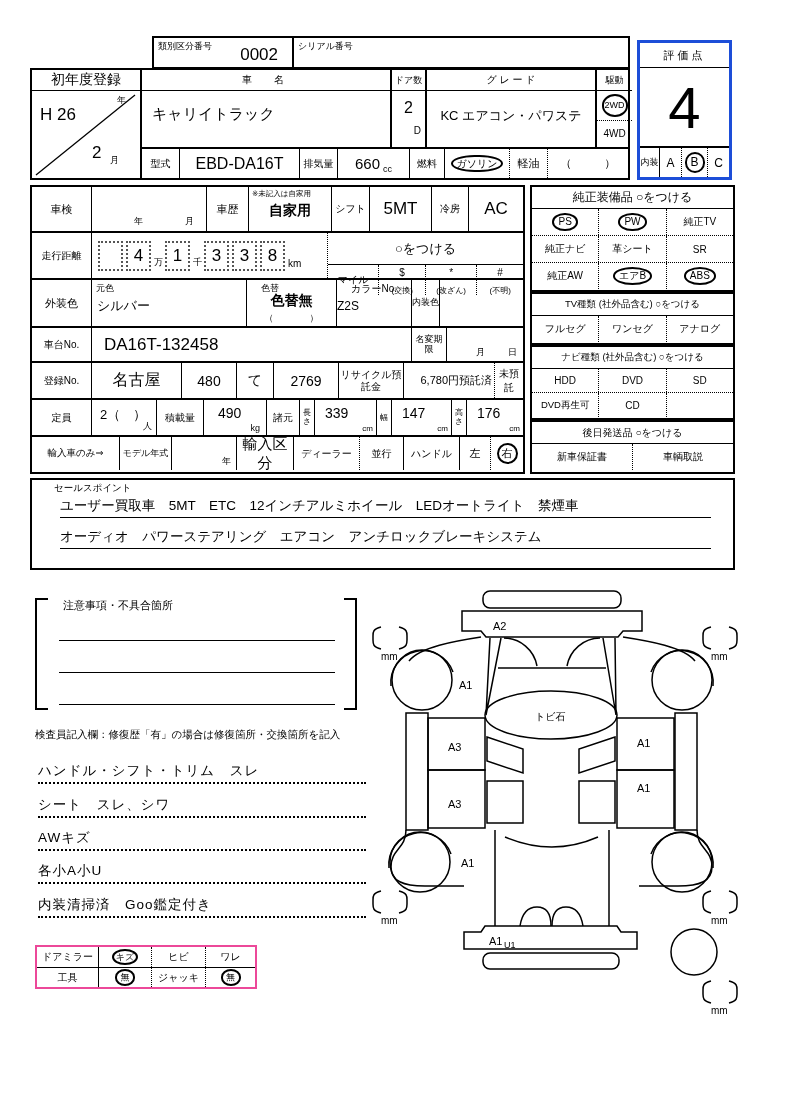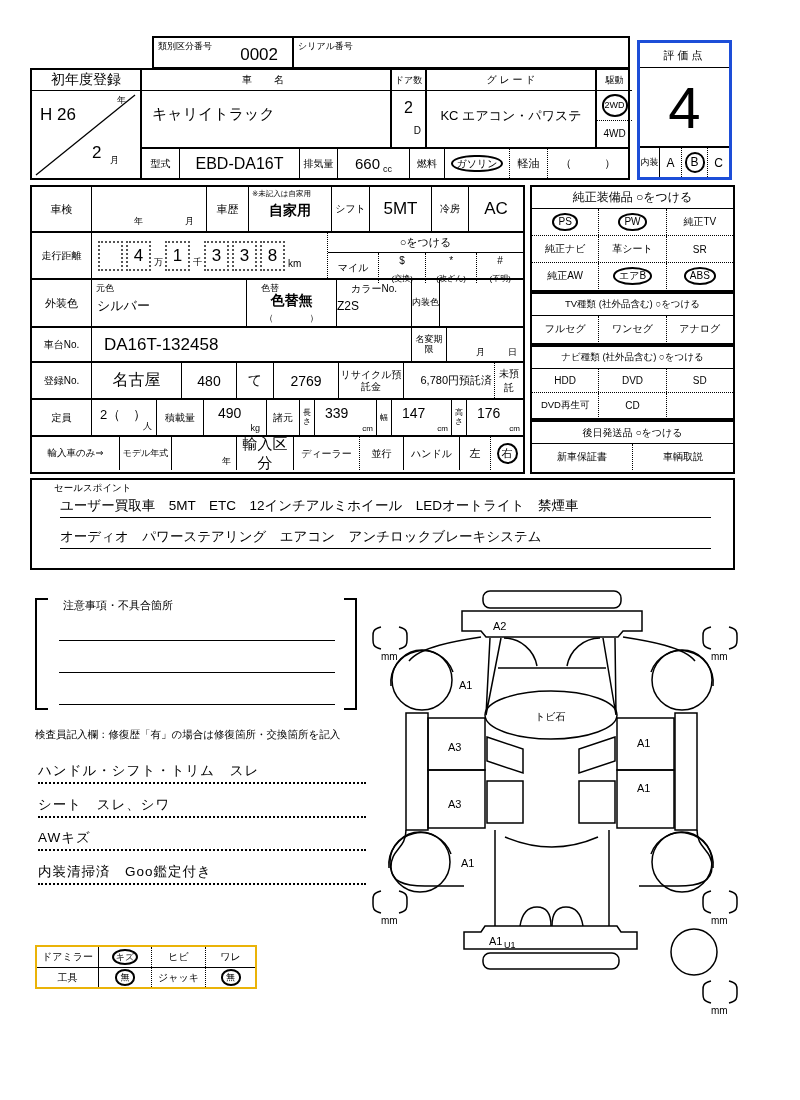--- a/index.html
+++ b/index.html
@@ -131,21 +131,21 @@
         <span class="dotbox">4</span>
         <span style="font-size:9px;margin:14px 2px 0 0">万</span>
         <span class="dotbox">1</span>
         <span style="font-size:9px;margin:14px 2px 0 0">千</span>
         <span class="dotbox">3</span>
         <span class="dotbox">3</span>
         <span class="dotbox">8</span>
         <span style="font-size:10px;margin-top:16px">km</span>
       </div>
       <div style="flex:1;border-left:1px dotted #000">
-        <div class="cell" style="height:20px;font-size:11px;border-bottom:1px solid #000">○をつける</div>
+        <div class="cell" style="height:32px;font-size:13px;border-bottom:1px solid #000">○をつける</div>
         <div style="display:flex;height:30px">
           <div class="cell" style="flex:1.1;font-size:10px">マイル</div>
           <div class="cell dl stack" style="flex:1">
             <span><span style="font-size:10px">$</span><br>
             <span style="font-size:8px">(交換)</span></span>
           </div>
           <div class="cell dl stack" style="flex:1.1">
             <span><span style="font-size:10px">*</span><br>
             <span style="font-size:8px">(改ざん)</span></span>
           </div>
@@ -317,24 +317,25 @@
     <div class="abs" style="left:24px;top:42px;width:276px;border-bottom:1.2px solid #000"></div>
     <div class="abs" style="left:24px;top:74px;width:276px;border-bottom:1.2px solid #000"></div>
     <div class="abs" style="left:24px;top:106px;width:276px;border-bottom:1.2px solid #000"></div>
   </div>
 
   <div class="abs" style="left:35px;top:728px;width:335px;font-size:10.5px">検査員記入欄：修復歴「有」の場合は修復箇所・交換箇所を記入</div>
   <div class="abs" style="left:38px;top:750px;width:328px">
     <div style="height:34px;border-bottom:2px dotted #000;font-size:13.5px;letter-spacing:1px;display:flex;align-items:flex-end;padding-bottom:2px">ハンドル・シフト・トリム　スレ</div>
     <div style="height:34px;border-bottom:2px dotted #000;font-size:13.5px;letter-spacing:1px;display:flex;align-items:flex-end;padding-bottom:2px">シート　スレ、シワ</div>
     <div style="height:33px;border-bottom:2px dotted #000;font-size:13.5px;letter-spacing:1px;display:flex;align-items:flex-end;padding-bottom:2px">AWキズ</div>
+    <div style="height:33px;border-bottom:2px dotted #000;font-size:13.5px;letter-spacing:1px;display:flex;align-items:flex-end;padding-bottom:2px">各小A小U</div>
     <div style="height:34px;border-bottom:2px dotted #000;font-size:13.5px;letter-spacing:1px;display:flex;align-items:flex-end;padding-bottom:2px">内装清掃済　Goo鑑定付き</div>
   </div>
 
-  <div class="abs" style="left:35px;top:945px;width:222px;height:44px;border:2px solid #eab308">
+  <div class="abs" style="left:35px;top:945px;width:222px;height:44px;border:2px solid #ec4899">
     <div style="display:flex;height:21px;border-bottom:1.5px solid #000">
       <div class="cell sr" style="width:62px;font-size:10px">ドアミラー</div>
       <div class="cell" style="width:52px">
           <span class="circ" style="font-size:9px;padding:0 2px">キズ</span>
         </div>
       <div class="cell dl" style="width:54px;font-size:10px">ヒビ</div>
       <div class="cell dl" style="flex:1;font-size:10px">ワレ</div>
     </div>
     <div style="display:flex;height:19px">
       <div class="cell sr" style="width:62px;font-size:10px">工具</div>

